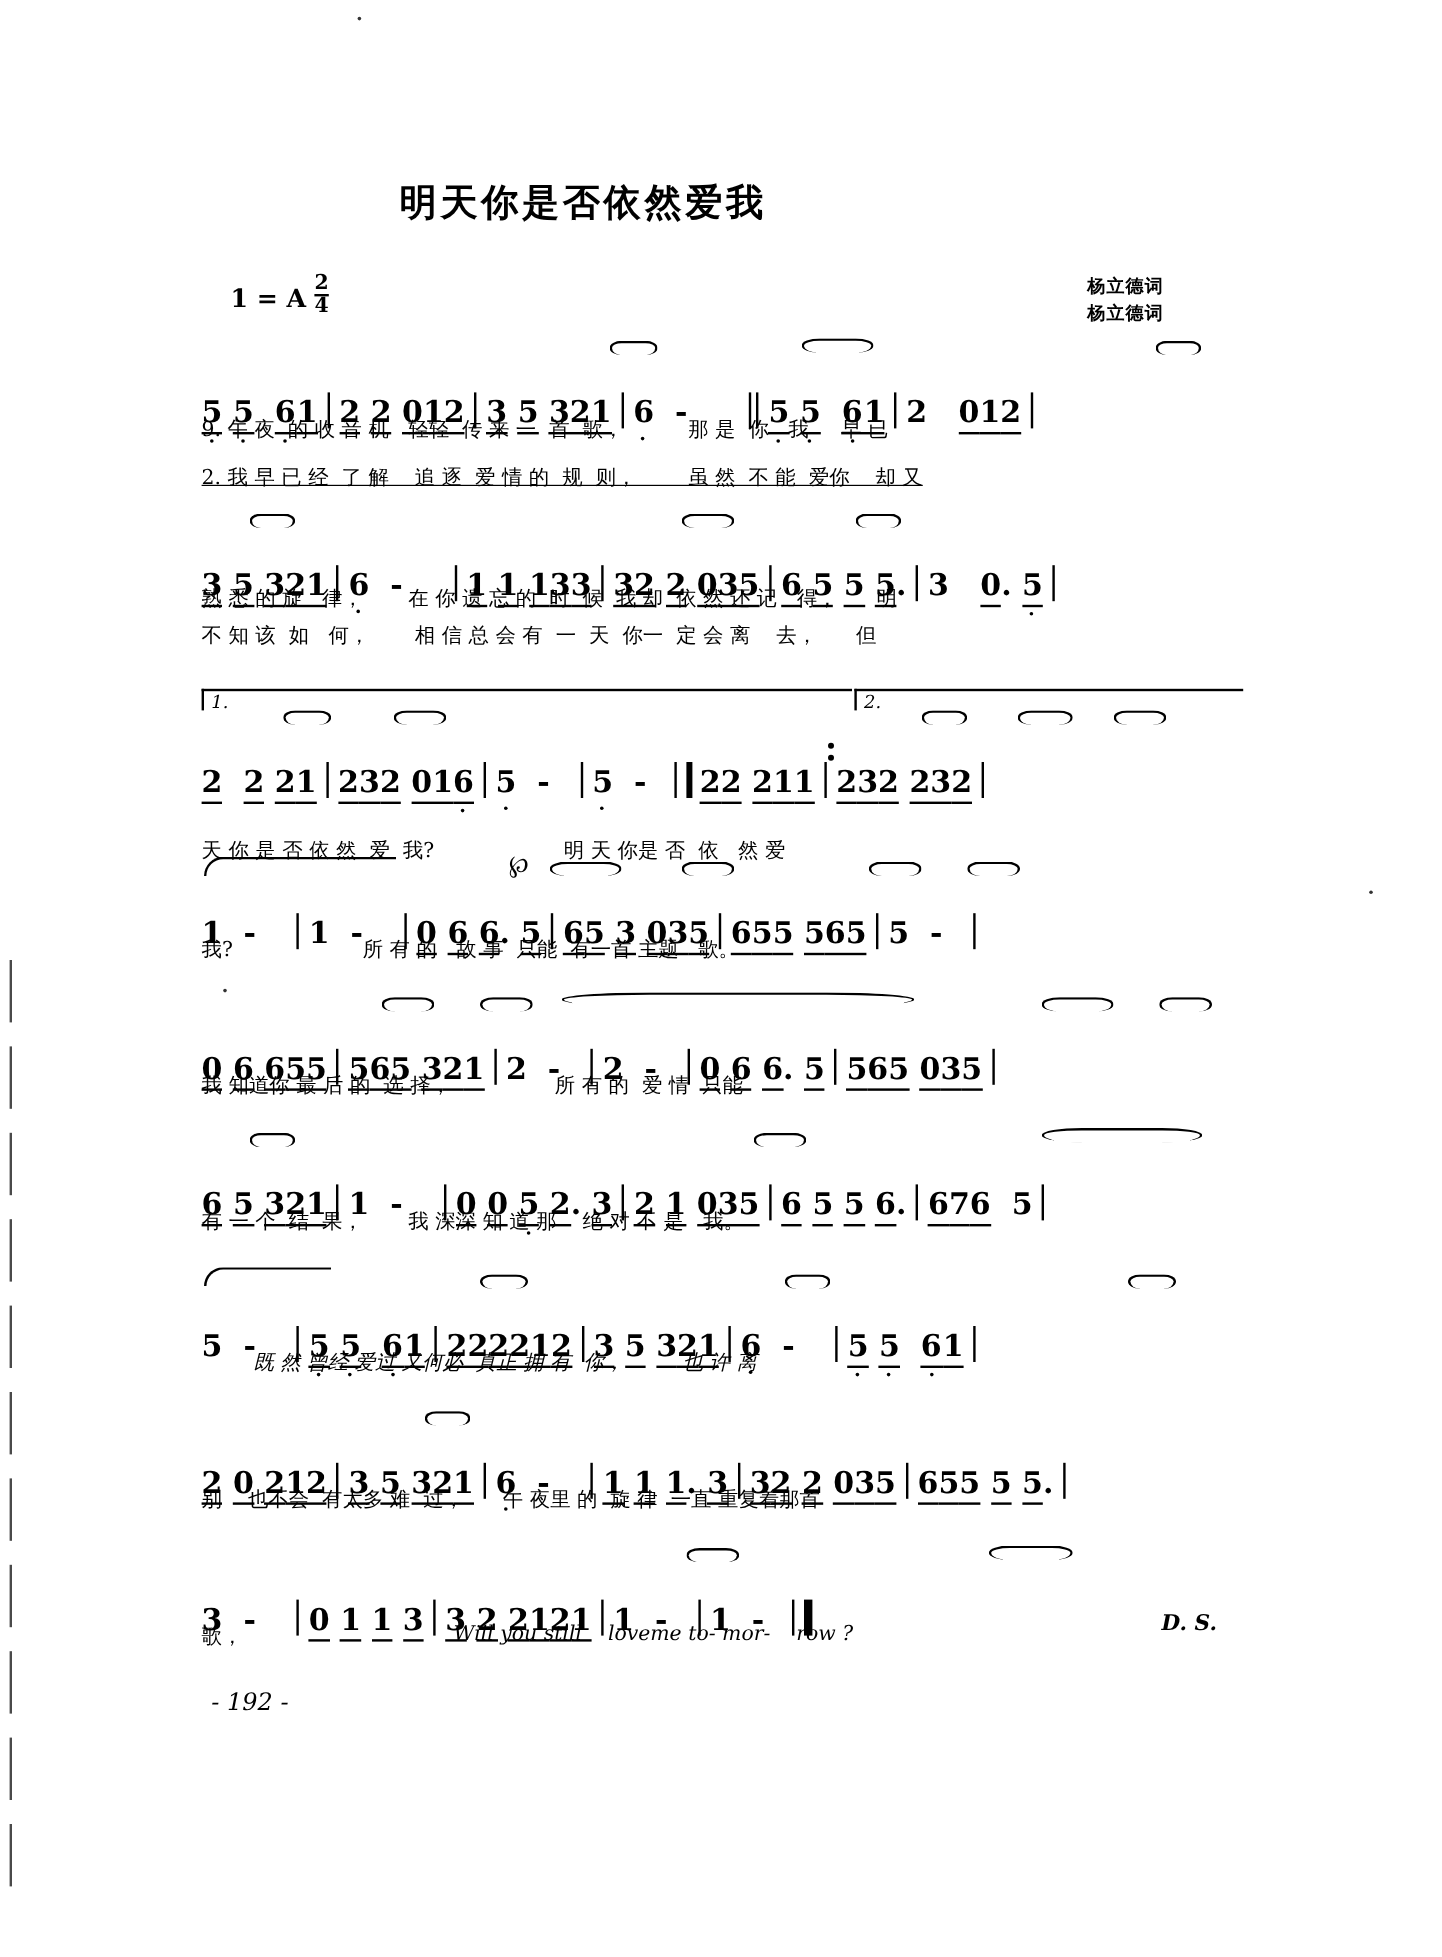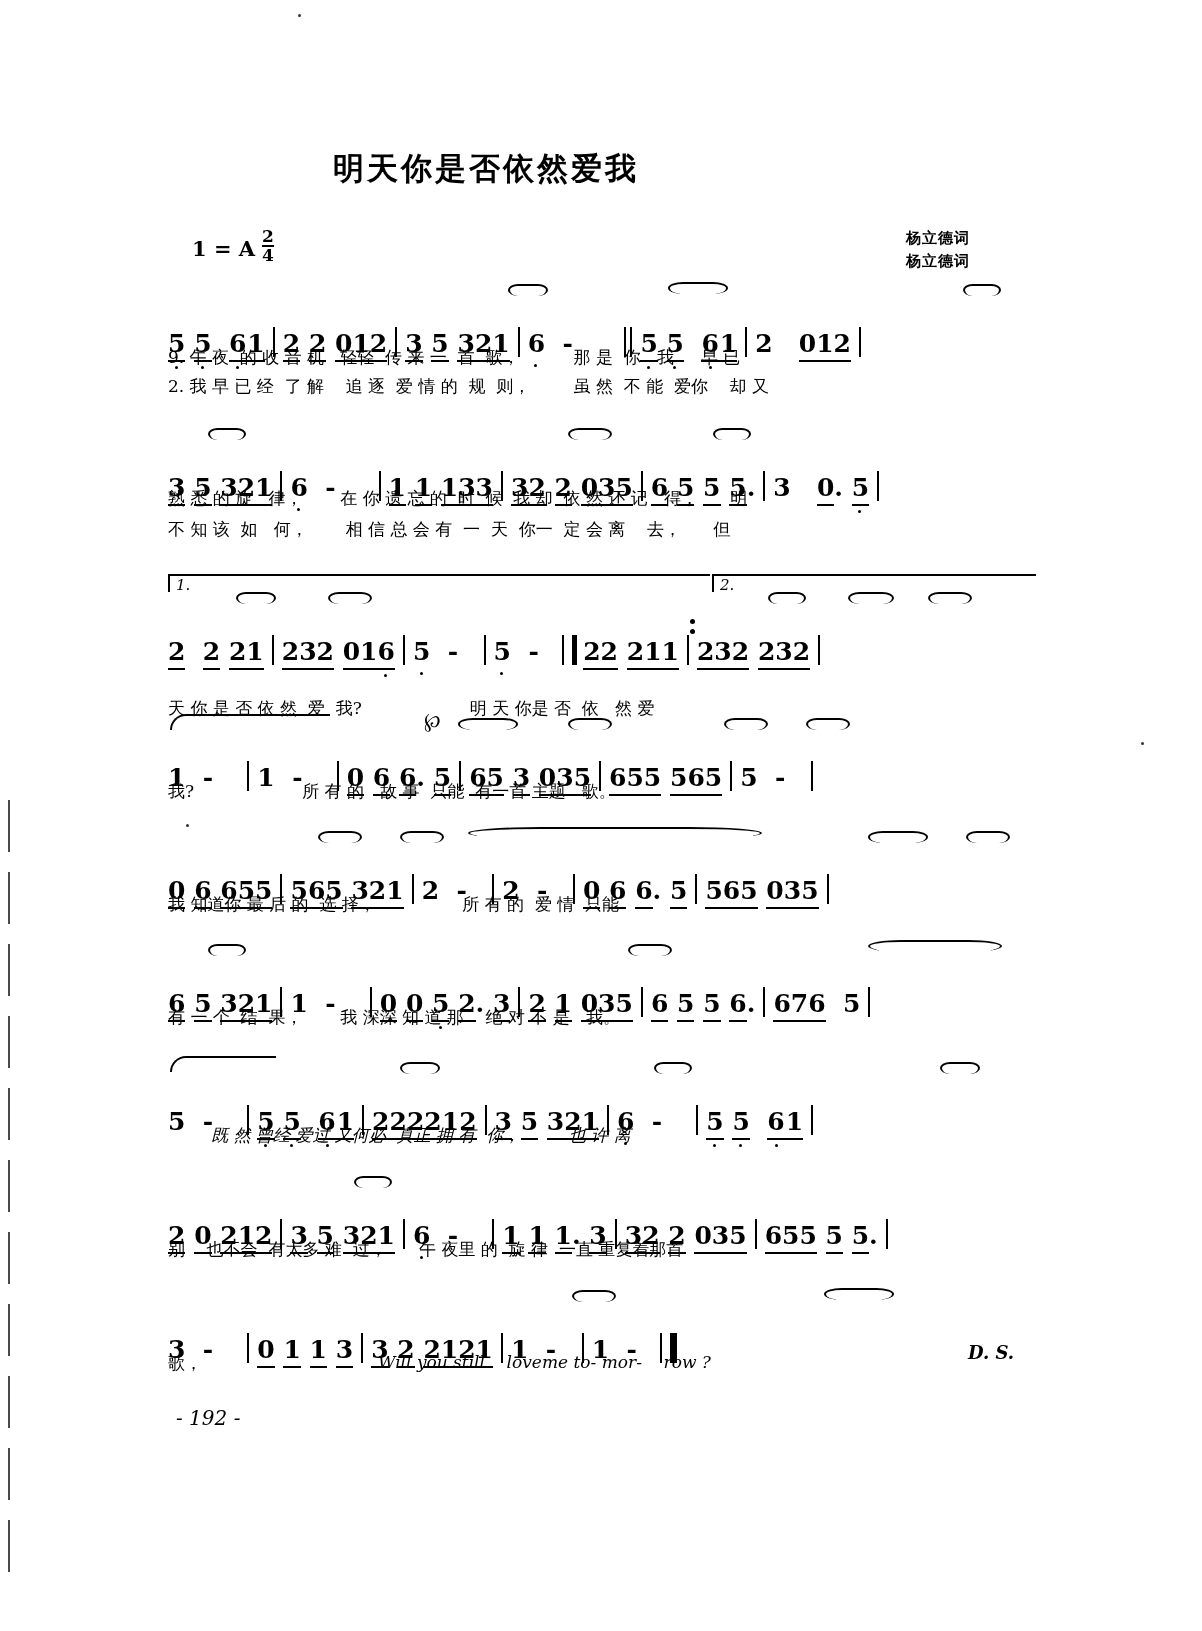--- a/index.html
+++ b/index.html
@@ -158,21 +158,21 @@
   </div>
 
   <div class="system" style="top:298px;">
     <div class="notes">
 <span class="grp u1 dot-below">5</span> <span class="grp u1 dot-below">5</span>  <span class="grp u1 dot-below" style="padding-right:1px">6</span><span class="grp u1">1</span><span class="bar"></span><span class="grp u1">2</span> <span class="grp u1">2</span> <span class="grp u1">0</span><span class="grp u1">1</span><span class="grp u1">2</span><span class="bar"></span><span class="grp u1">3</span> <span class="grp u1">5</span> <span class="grp u1">3</span><span class="grp u1">2</span><span class="grp u1">1</span><span class="bar"></span><span class="grp dot-below">6</span>&nbsp;&nbsp;<span class="dash">-</span>&nbsp;&nbsp;&nbsp;&nbsp;&nbsp;<span class="bar"></span><span class="bar" style="margin-left:-4px"></span><span class="grp u1 dot-below">5</span> <span class="grp u1 dot-below">5</span>  <span class="grp u1 dot-below" style="padding-right:1px">6</span><span class="grp u1">1</span><span class="bar"></span><span class="grp">2</span>&nbsp;&nbsp;&nbsp;<span class="grp u1">0</span><span class="grp u1">1</span><span class="grp u1">2</span><span class="bar"></span>
       <div class="tie" style="left:340px;top:-14px;width:36px;"></div>
       <div class="tie" style="left:500px;top:-16px;width:56px;"></div>
       <div class="tie" style="left:795px;top:-14px;width:34px;"></div>
     </div>
     <div class="lyrics" style="top:48px;">9. 午 夜  的 收 音 机   轻轻  传 来 一  首  歌，          那 是  你   我     早 已</div>
-    <div class="lyrics row2" style="top:77px;">2. 我 早 已 经  了 解    追 逐  爱 情 的  规  则，        虽 然  不 能  爱你    却 又</div>
+    <div class="lyrics row2" style="top:88px;text-decoration:underline;">2. 我 早 已 经  了 解    追 逐  爱 情 的  规  则，        虽 然  不 能  爱你    却 又</div>
   </div>
 
   <div class="system" style="top:442px;">
     <div class="notes">
 <span class="grp u1">3</span> <span class="grp u1">5</span> <span class="grp u1">3</span><span class="grp u1">2</span><span class="grp u1">1</span><span class="bar"></span><span class="grp dot-below">6</span>&nbsp;&nbsp;<span class="dash">-</span>&nbsp;&nbsp;&nbsp;&nbsp;<span class="bar"></span><span class="grp u1">1</span> <span class="grp u1">1</span> <span class="grp u1">1</span><span class="grp u1">3</span><span class="grp u1">3</span><span class="bar"></span><span class="grp u1">3</span><span class="grp u1">2</span> <span class="grp u1">2</span> <span class="grp u1">0</span><span class="grp u1">3</span><span class="grp u1">5</span><span class="bar"></span><span class="grp u1">6</span> <span class="grp u1">5</span> <span class="grp u1">5</span> <span class="grp u1">5</span>.<span class="bar"></span><span class="grp">3</span>&nbsp;&nbsp;&nbsp;<span class="grp u1">0</span>.&nbsp;<span class="grp u1 dot-below">5</span><span class="bar"></span>
       <div class="tie" style="left:40px;top:-14px;width:34px;"></div>
       <div class="tie" style="left:400px;top:-14px;width:40px;"></div>
       <div class="tie" style="left:545px;top:-14px;width:34px;"></div>
     </div>
     <div class="lyrics" style="top:45px;">熟 悉 的 旋   律，       在 你 遗 忘 的  时  候  我 却  依 然 还 记   得，      明</div>

